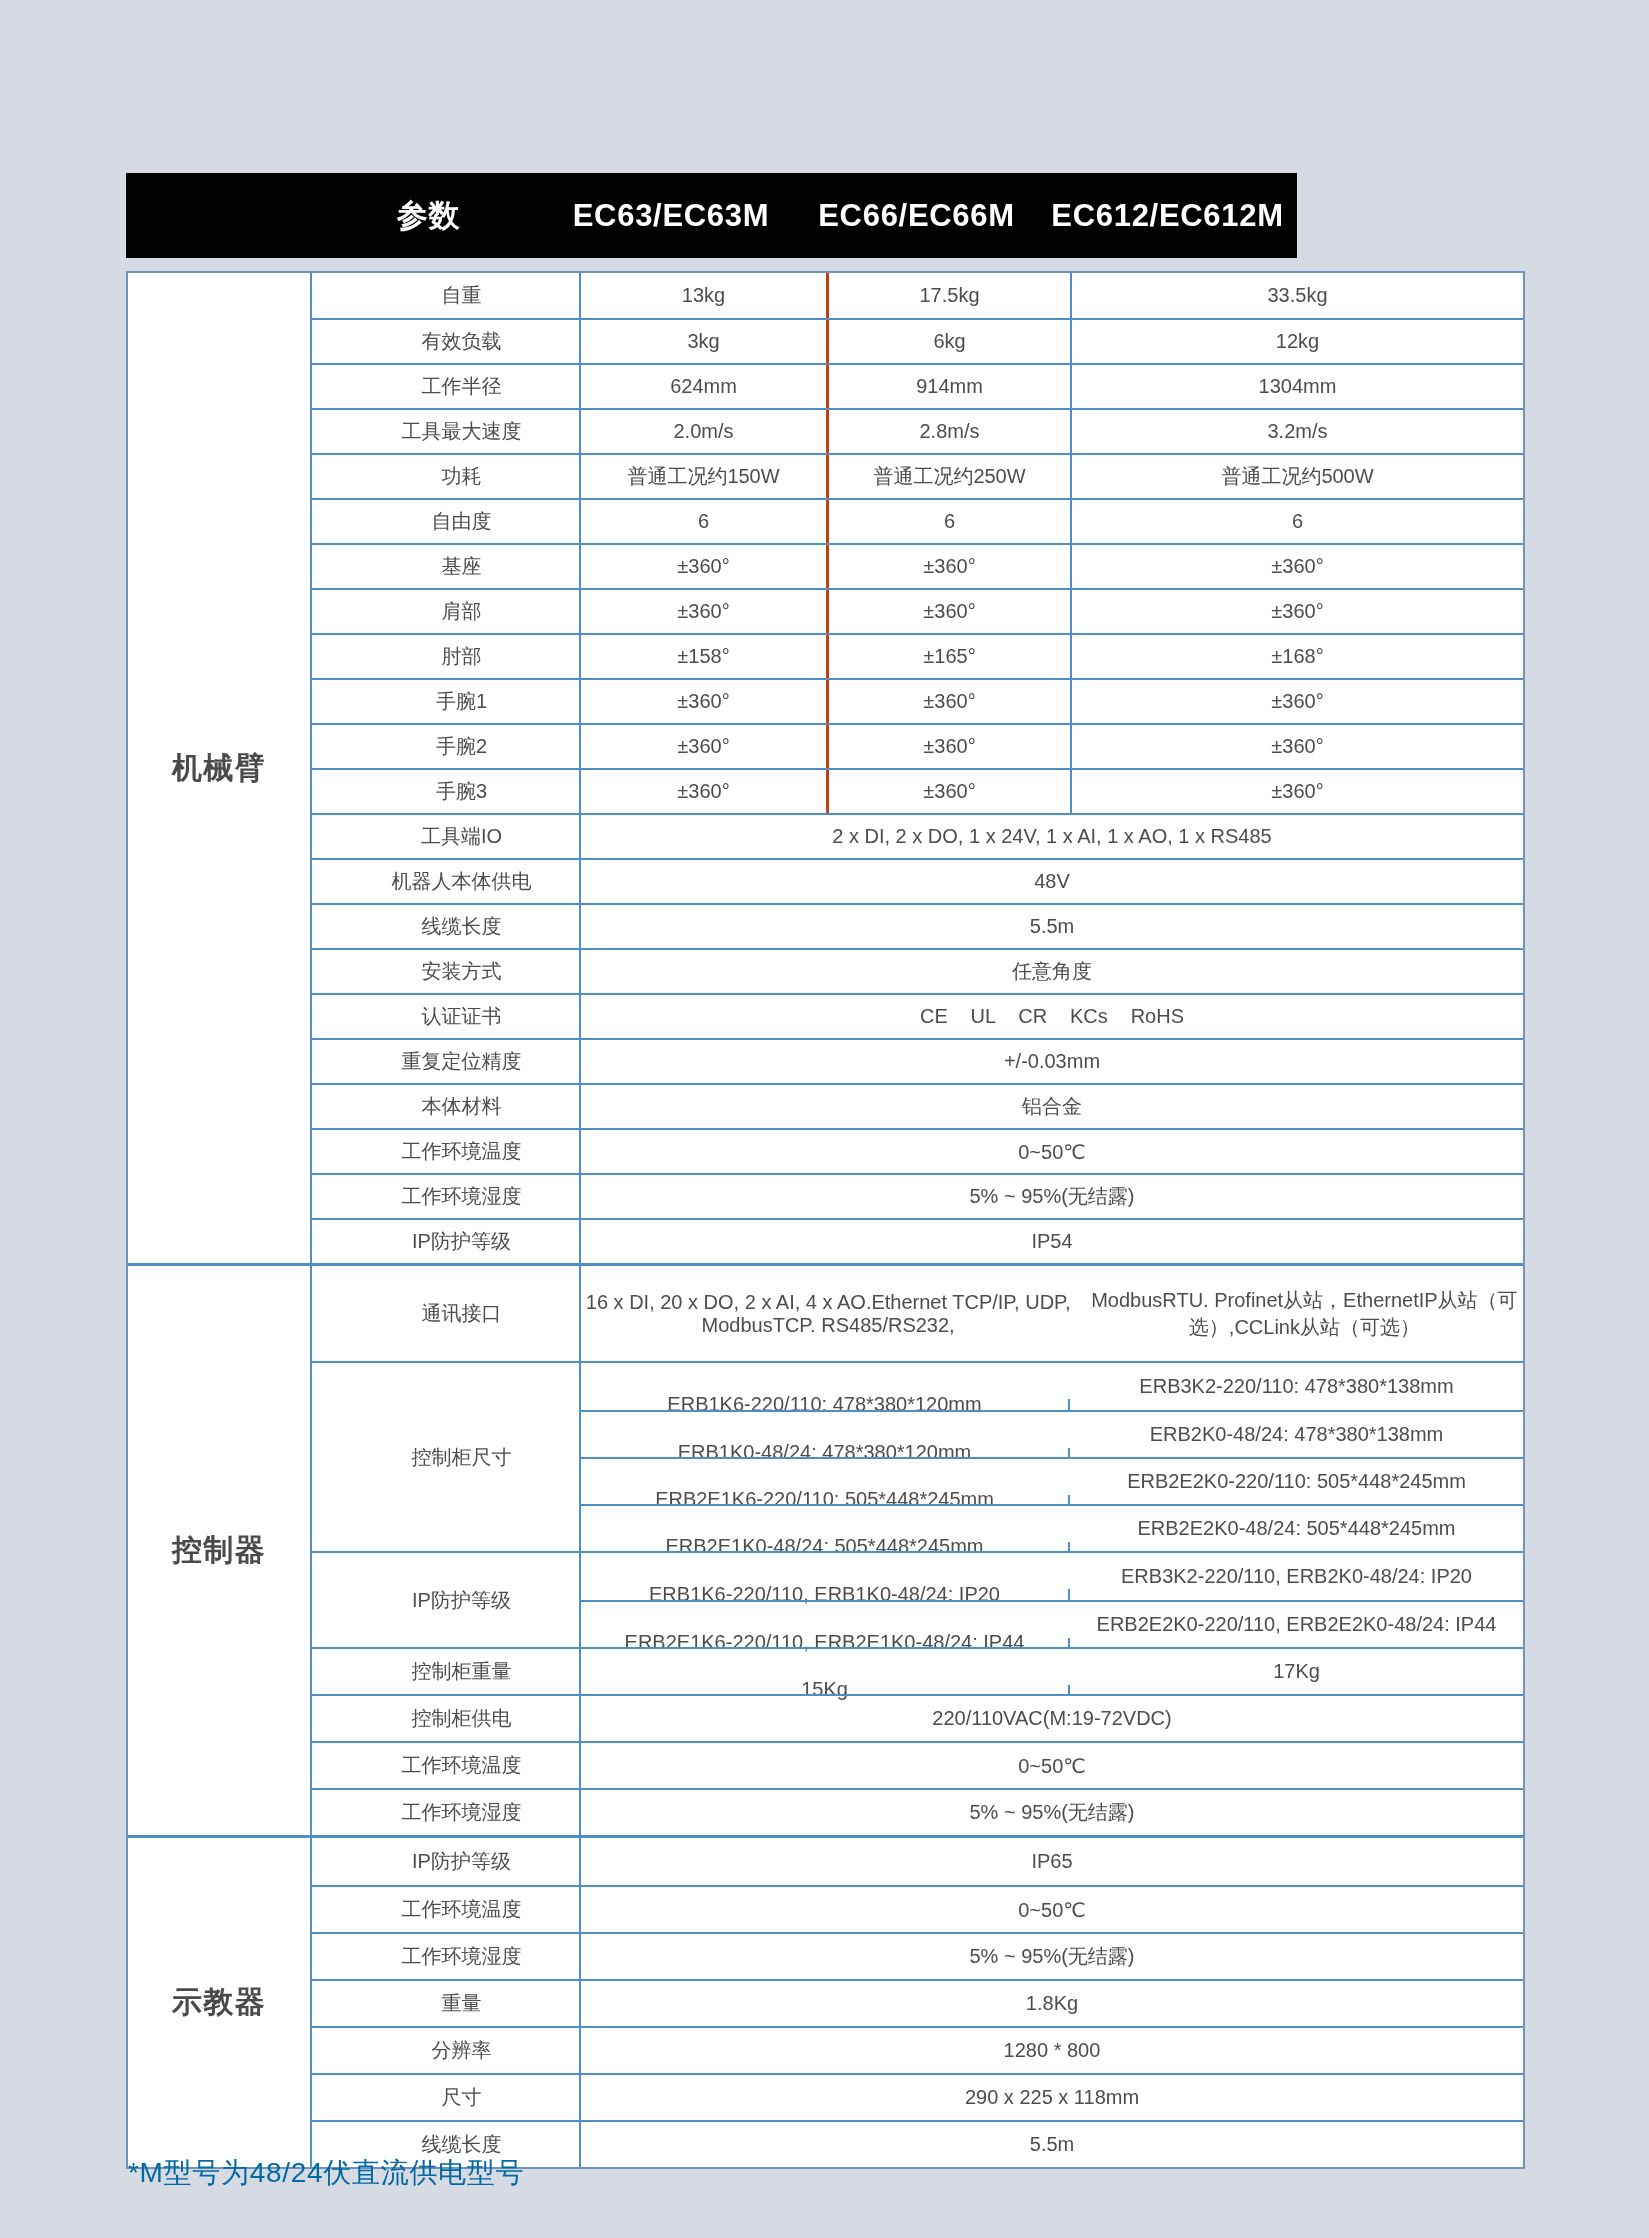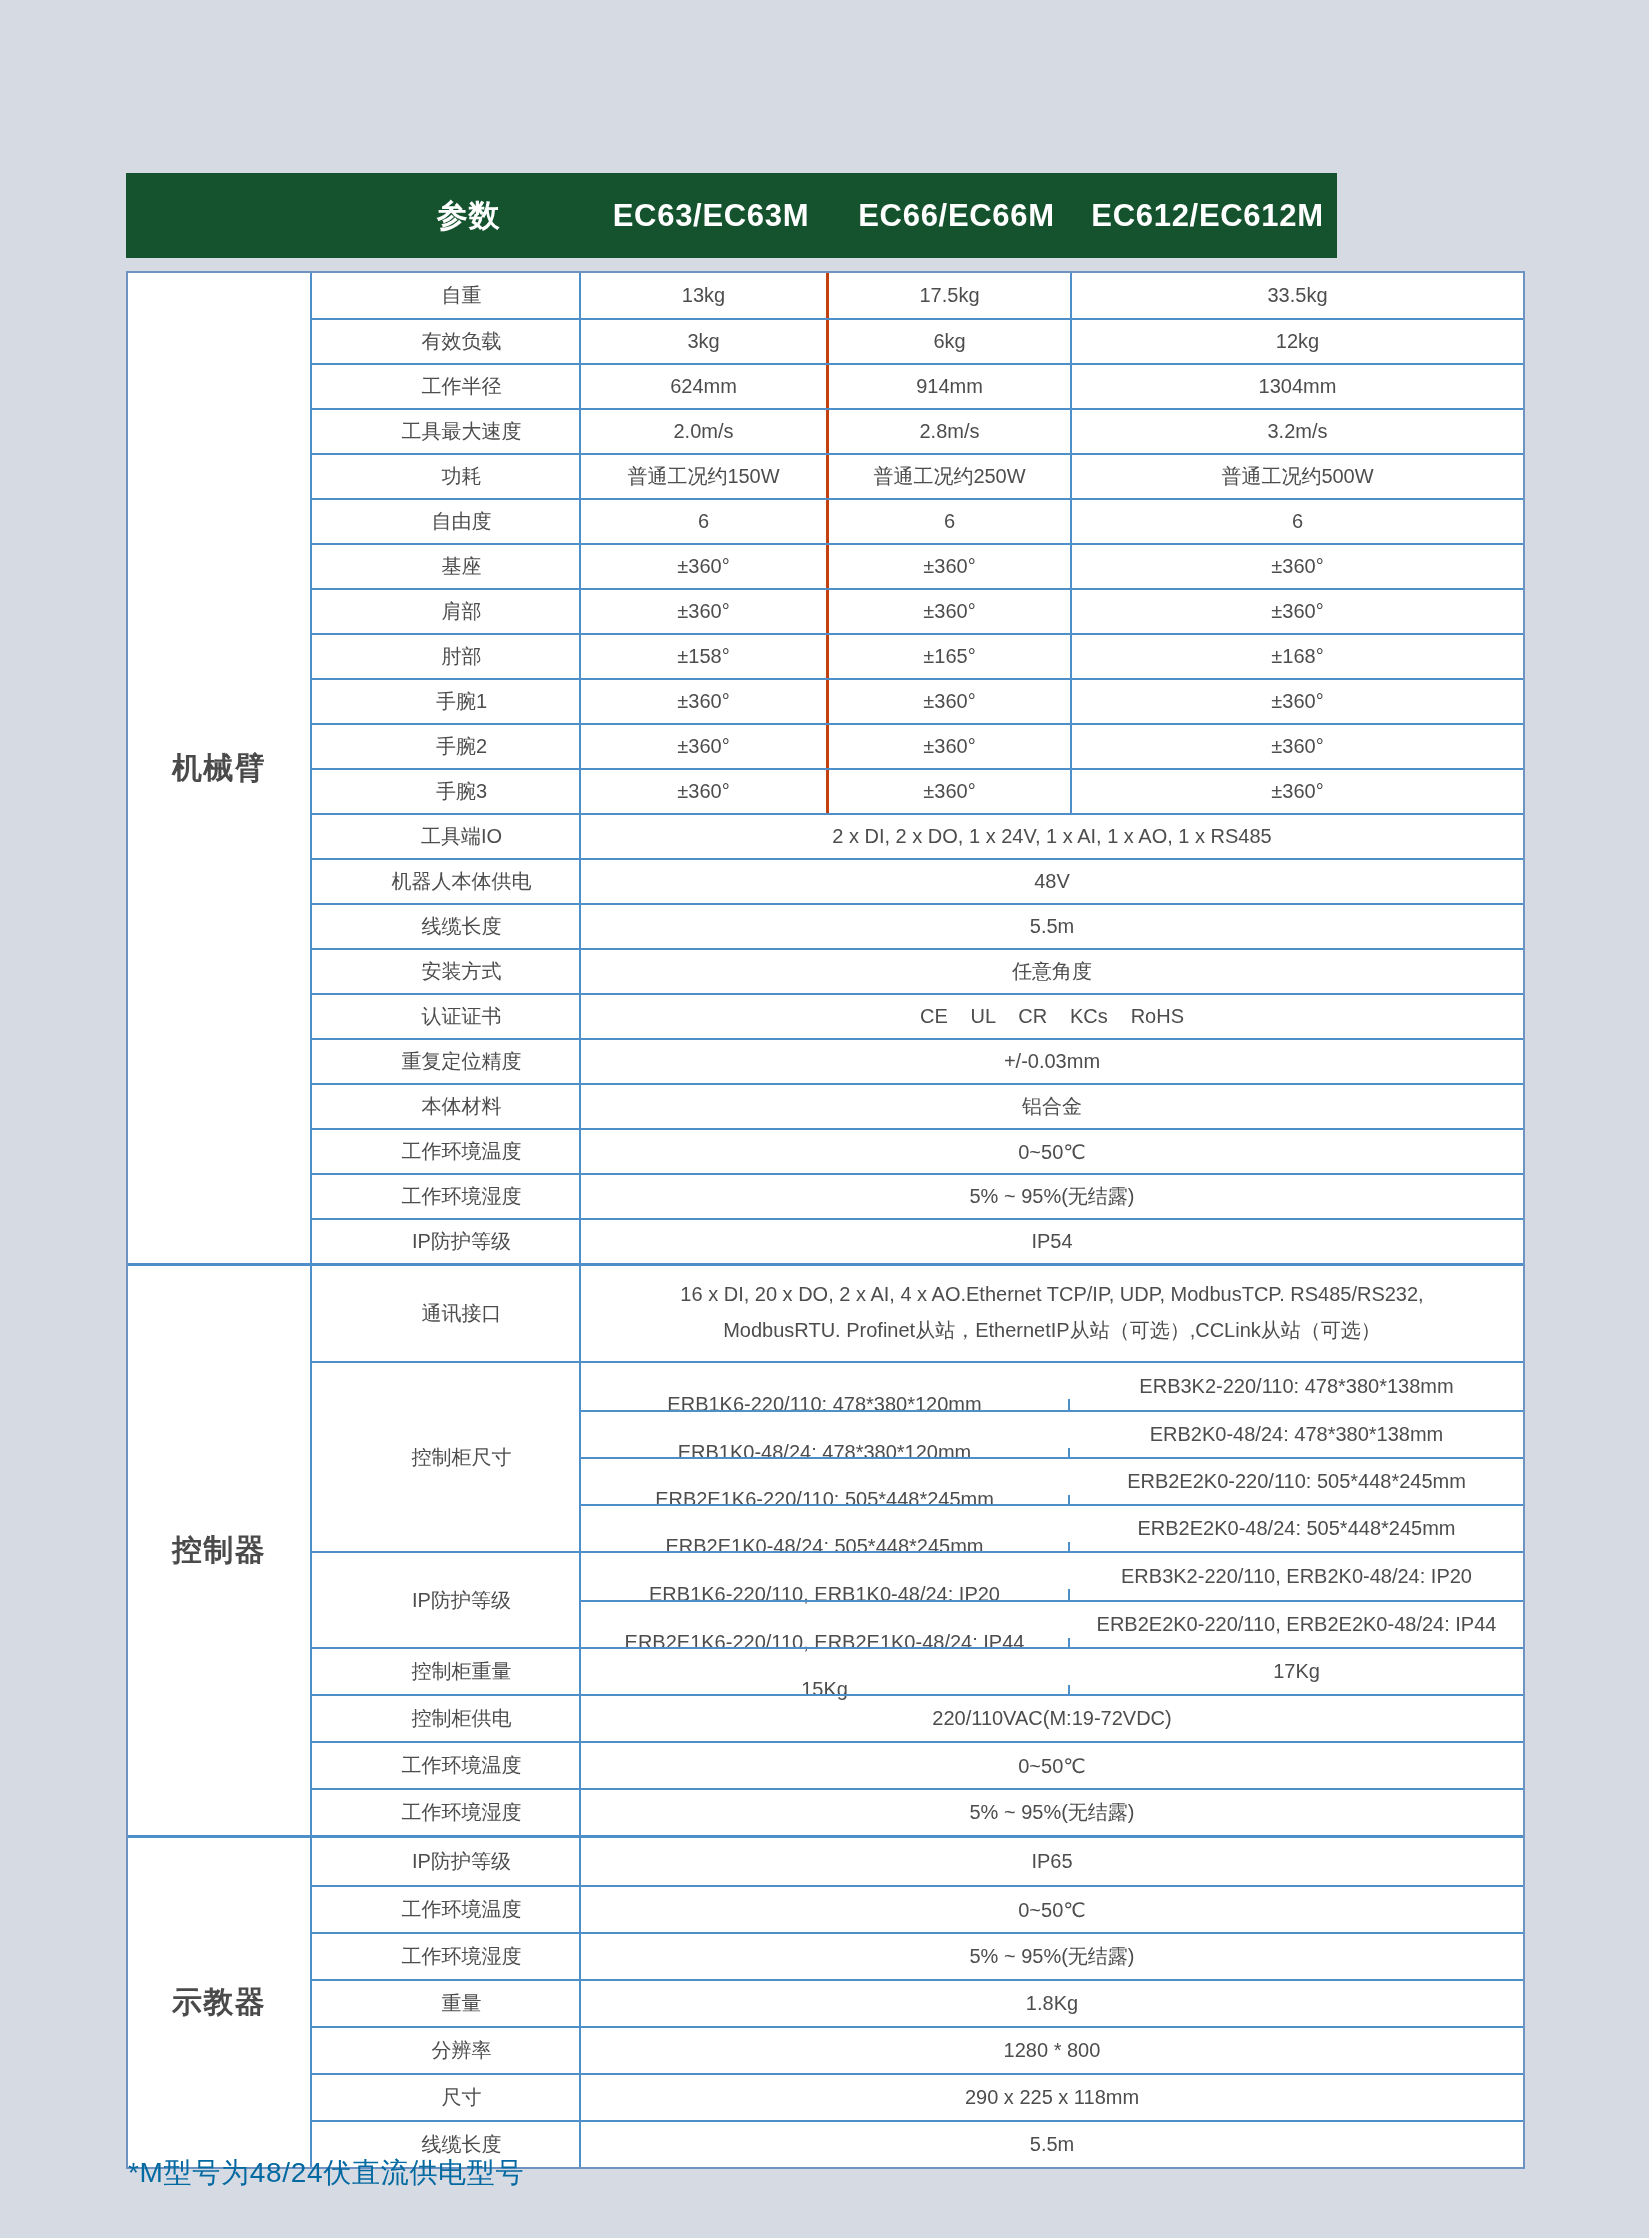--- a/index.html
+++ b/index.html
@@ -4,21 +4,21 @@
 <style>
   html,body{margin:0;padding:0;}
   body{
     width:1650px;height:2239px;position:relative;
     background:#d6dae3;
     font-family:"Liberation Sans","DejaVu Sans",sans-serif;
   }
   
   .header-bar{
     position:absolute;left:126px;top:173px;width:1171px;height:85px;
-    background:#14532d;display:flex;align-items:center;padding-left:40px;
+    background:#000000;display:flex;align-items:center;
   }
   .hcol{display:flex;align-items:center;justify-content:center;
     color:#ffffff;font-weight:bold;font-size:31px;letter-spacing:0.7px;}
   .hc0{flex:0 0 184px;}
   .hc1{flex:0 0 237px;}
   .hc2{flex:0 0 248px;}
   .hc3{flex:0 0 243px;}
   .hc4{flex:1;}
   
   .spec-table{
@@ -44,21 +44,21 @@
     display:flex;align-items:center;justify-content:center;
     font-size:20px;color:#4d4d4d;text-align:center;
   }
   .param{flex:0 0 237px;border-right:2px solid #4e8ec9;margin-left:32px;}
   .v3a{flex:0 0 248px;border-right:3px solid #c2410c;}
   .v3b{flex:0 0 243px;border-right:2px solid #4e8ec9;}
   .v3c{flex:1;}
   .vmerge{flex:1;}
   .pair-left{flex:0 0 489px;border-right:2px solid #4e8ec9;margin-top:36px;}
   .pair-right{flex:1;}
-  .multiline{flex-direction:column;justify-content:center;gap:10.6px;}
+  .multiline{flex-direction:row;justify-content:center;gap:10.6px;}
   .wide-words{word-spacing:17.3px;}
   .subrows{flex:1;display:flex;flex-direction:column;}
   .subrow{display:flex;}
   .subrow + .subrow{border-top:2px solid #4e8ec9;}
   
   .footnote{
     position:absolute;left:128px;top:2154px;
     font-size:28px;color:#0369a1;letter-spacing:0.7px;
   }
 </style>

